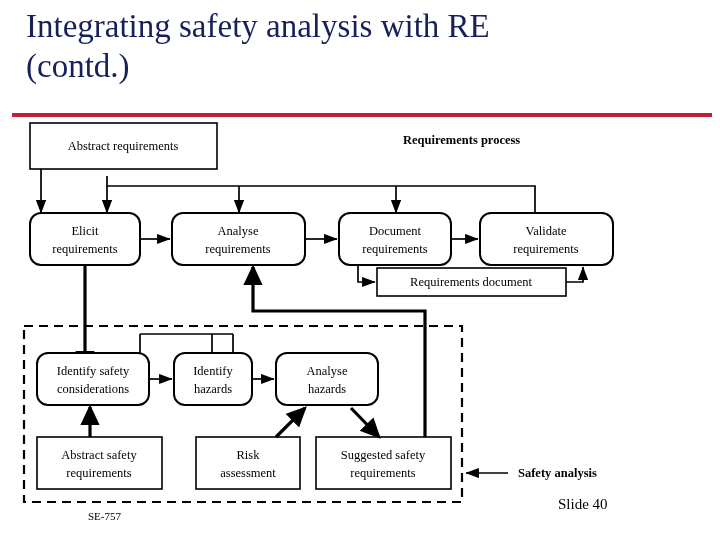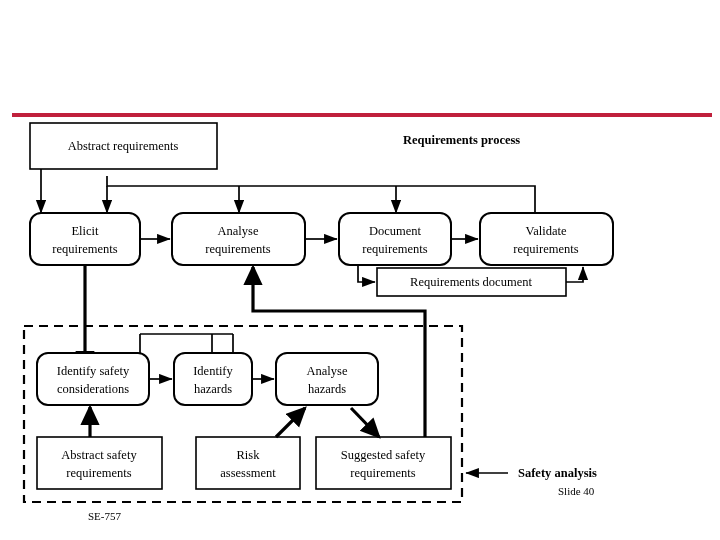--- a/index.html
+++ b/index.html
@@ -80,31 +80,33 @@
     position: absolute;
     left: 88px;
     top: 510px;
     font-size: 11px;
     color: #000000;
     font-family: "Liberation Serif", "DejaVu Serif", serif;
   }
   #footer-right {
     position: absolute;
     left: 558px;
-    top: 485px;
-    font-size: 11px;
+    top: 496px;
+    font-size: 15px;
     color: #000000;
     font-family: "Liberation Serif", "DejaVu Serif", serif;
   }
 </style>
 </head>
 <body>
 
 <div id="slide">
 
+  <div id="slide-title">Integrating safety analysis with RE
+(contd.)</div>
   <div id="title-rule"></div>
 
   <svg id="diagram" viewBox="0 0 720 400">
     <defs>
       <marker id="arrow" markerWidth="9" markerHeight="9" refX="7.6" refY="3" orient="auto">
         <path d="M0,0 L8,3 L0,6 z" fill="#000000"></path>
       </marker>
       <marker id="arrow-thick" markerWidth="8" markerHeight="8" refX="5.6" refY="3" orient="auto">
         <path d="M0,0 L6.4,3 L0,6 z" fill="#000000"></path>
       </marker>

